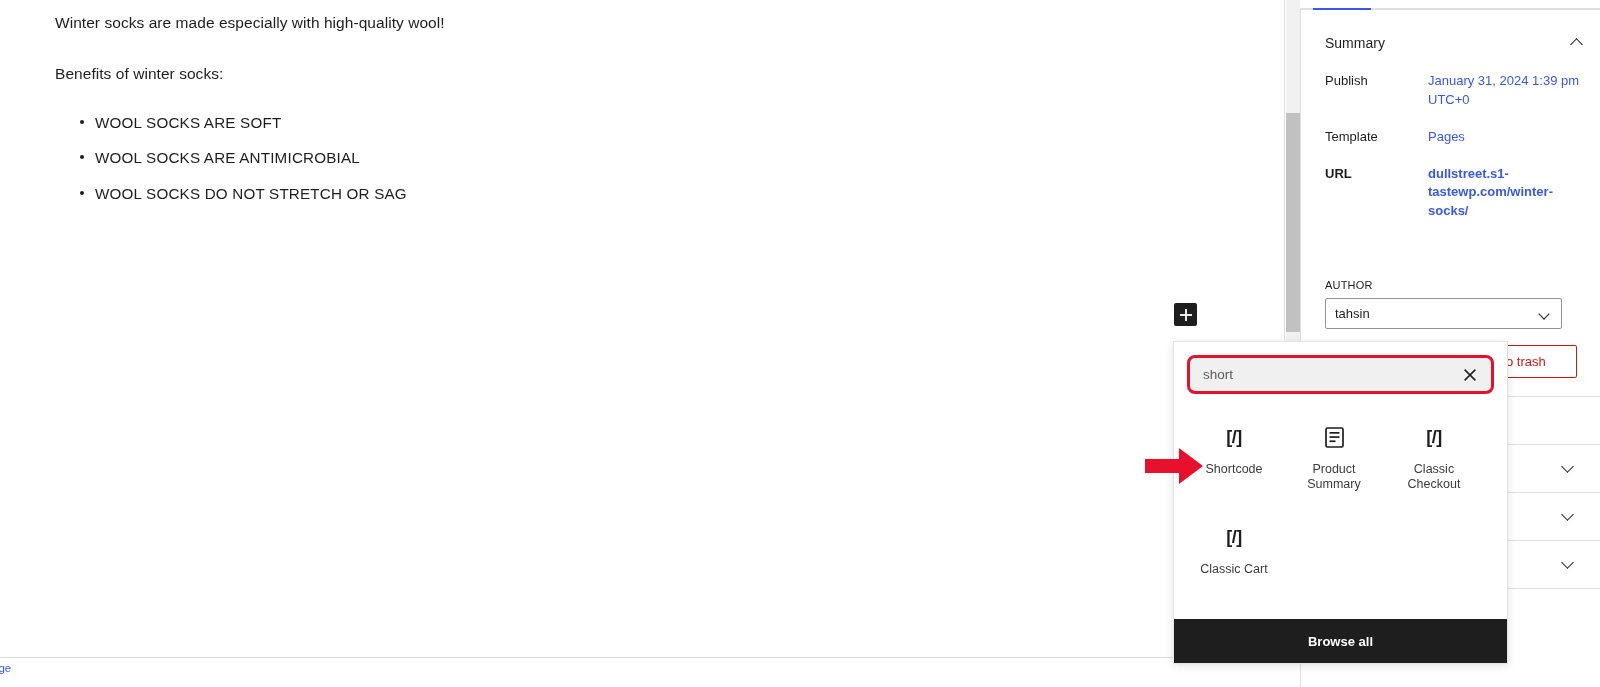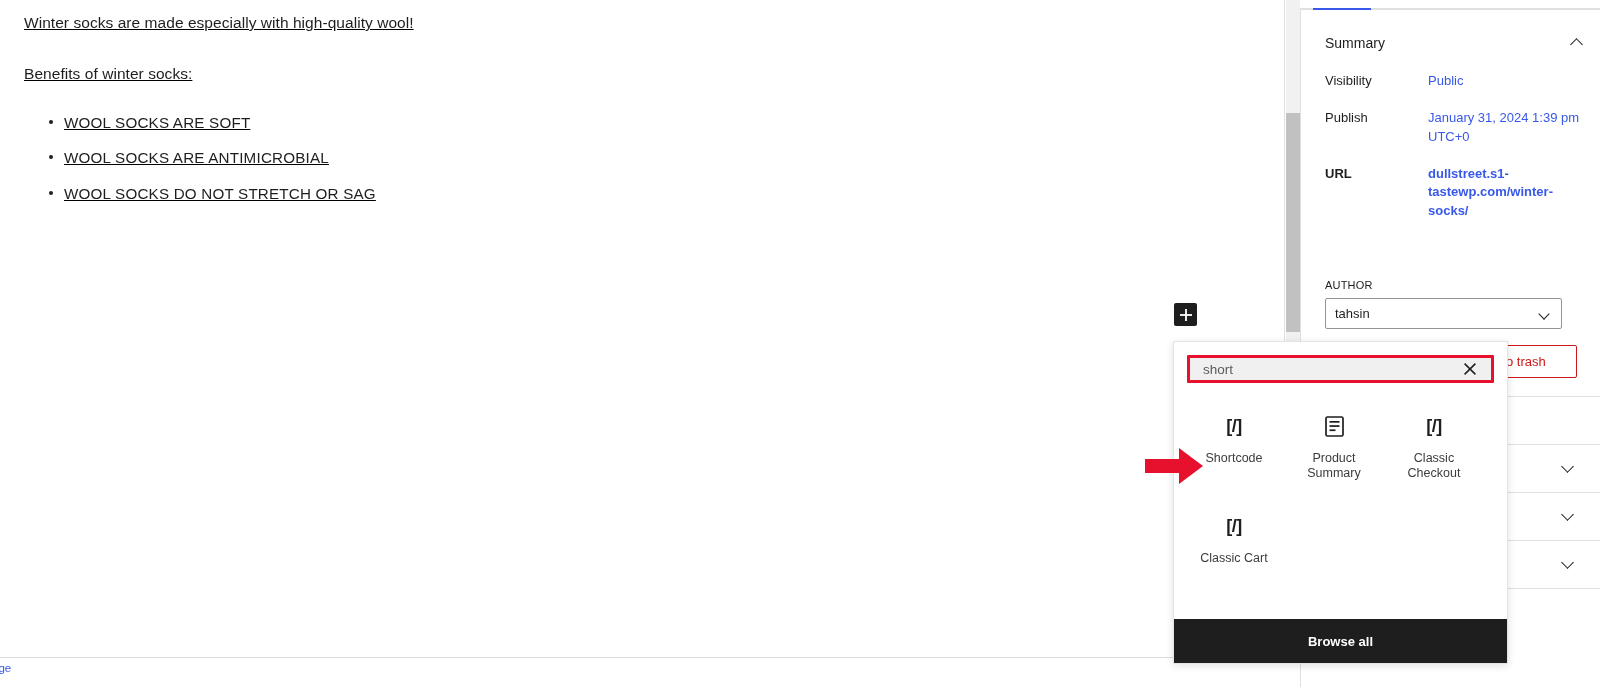--- a/index.html
+++ b/index.html
@@ -25,22 +25,21 @@
   .editor-canvas {
     position: absolute;
     left: 0; top: 0;
     width: 1284px;
     height: 657px;
     background: #ffffff;
     overflow: hidden;
   }
 
   .doc-body {
-    padding: 11px 0 0 24px;
-    text-decoration: underline;
+    padding: 11px 0 0 55px;
   }
 
   .doc-para {
     font-size: 15.5px;
     line-height: 1.5;
     color: #1e1e1e;
     font-weight: 400;
     margin-bottom: 28px;
     letter-spacing: 0.05px;
   }
@@ -319,23 +318,23 @@
     border: 1px solid #e4e4e4;
     box-shadow: 0 2px 8px rgba(0,0,0,0.12);
     z-index: 40;
     display: flex;
     flex-direction: column;
   }
 
   .search-wrap {
     position: relative;
     margin: 13px 13px 0 13px;
-    height: 28px;
+    height: 39px;
     border: 3px solid #e8112d;
-    border-radius: 1px;
+    border-radius: 8px;
     background: #f0f0f0;
     display: flex;
     align-items: center;
     padding: 0 10px 0 13px;
   }
   .search-input {
     flex: 1;
     border: none;
     outline: none;
     background: transparent;
@@ -451,26 +450,26 @@
     <div class="sidebar-tabline"></div>
     <div class="sidebar-tabline-active"></div>
 
     <div class="summary-header">
       <span class="summary-title">Summary</span>
       <span class="chev"></span>
     </div>
 
     <div class="summary-rows">
       <div class="srow">
-        <span class="srow-label">Visibility</span>
-        <span class="srow-value">Public</span>
+        <span class="srow-label">Publish</span>
+        <span class="srow-value">January 31, 2024 1:39 pm UTC+0</span>
       </div>
       <div class="srow">
-        <span class="srow-label">Publish</span>
-        <span class="srow-value">January 31, 2024 1:39 pm UTC+0</span>
+        <span class="srow-label">Template</span>
+        <span class="srow-value">Pages</span>
       </div>
       <div class="srow url">
         <span class="srow-label">URL</span>
         <span class="srow-value">dullstreet.s1-tastewp.com/winter-socks/</span>
       </div>
     </div>
 
     <div class="author-label">AUTHOR</div>
     <div class="author-select">
       <span class="val">tahsin</span>

